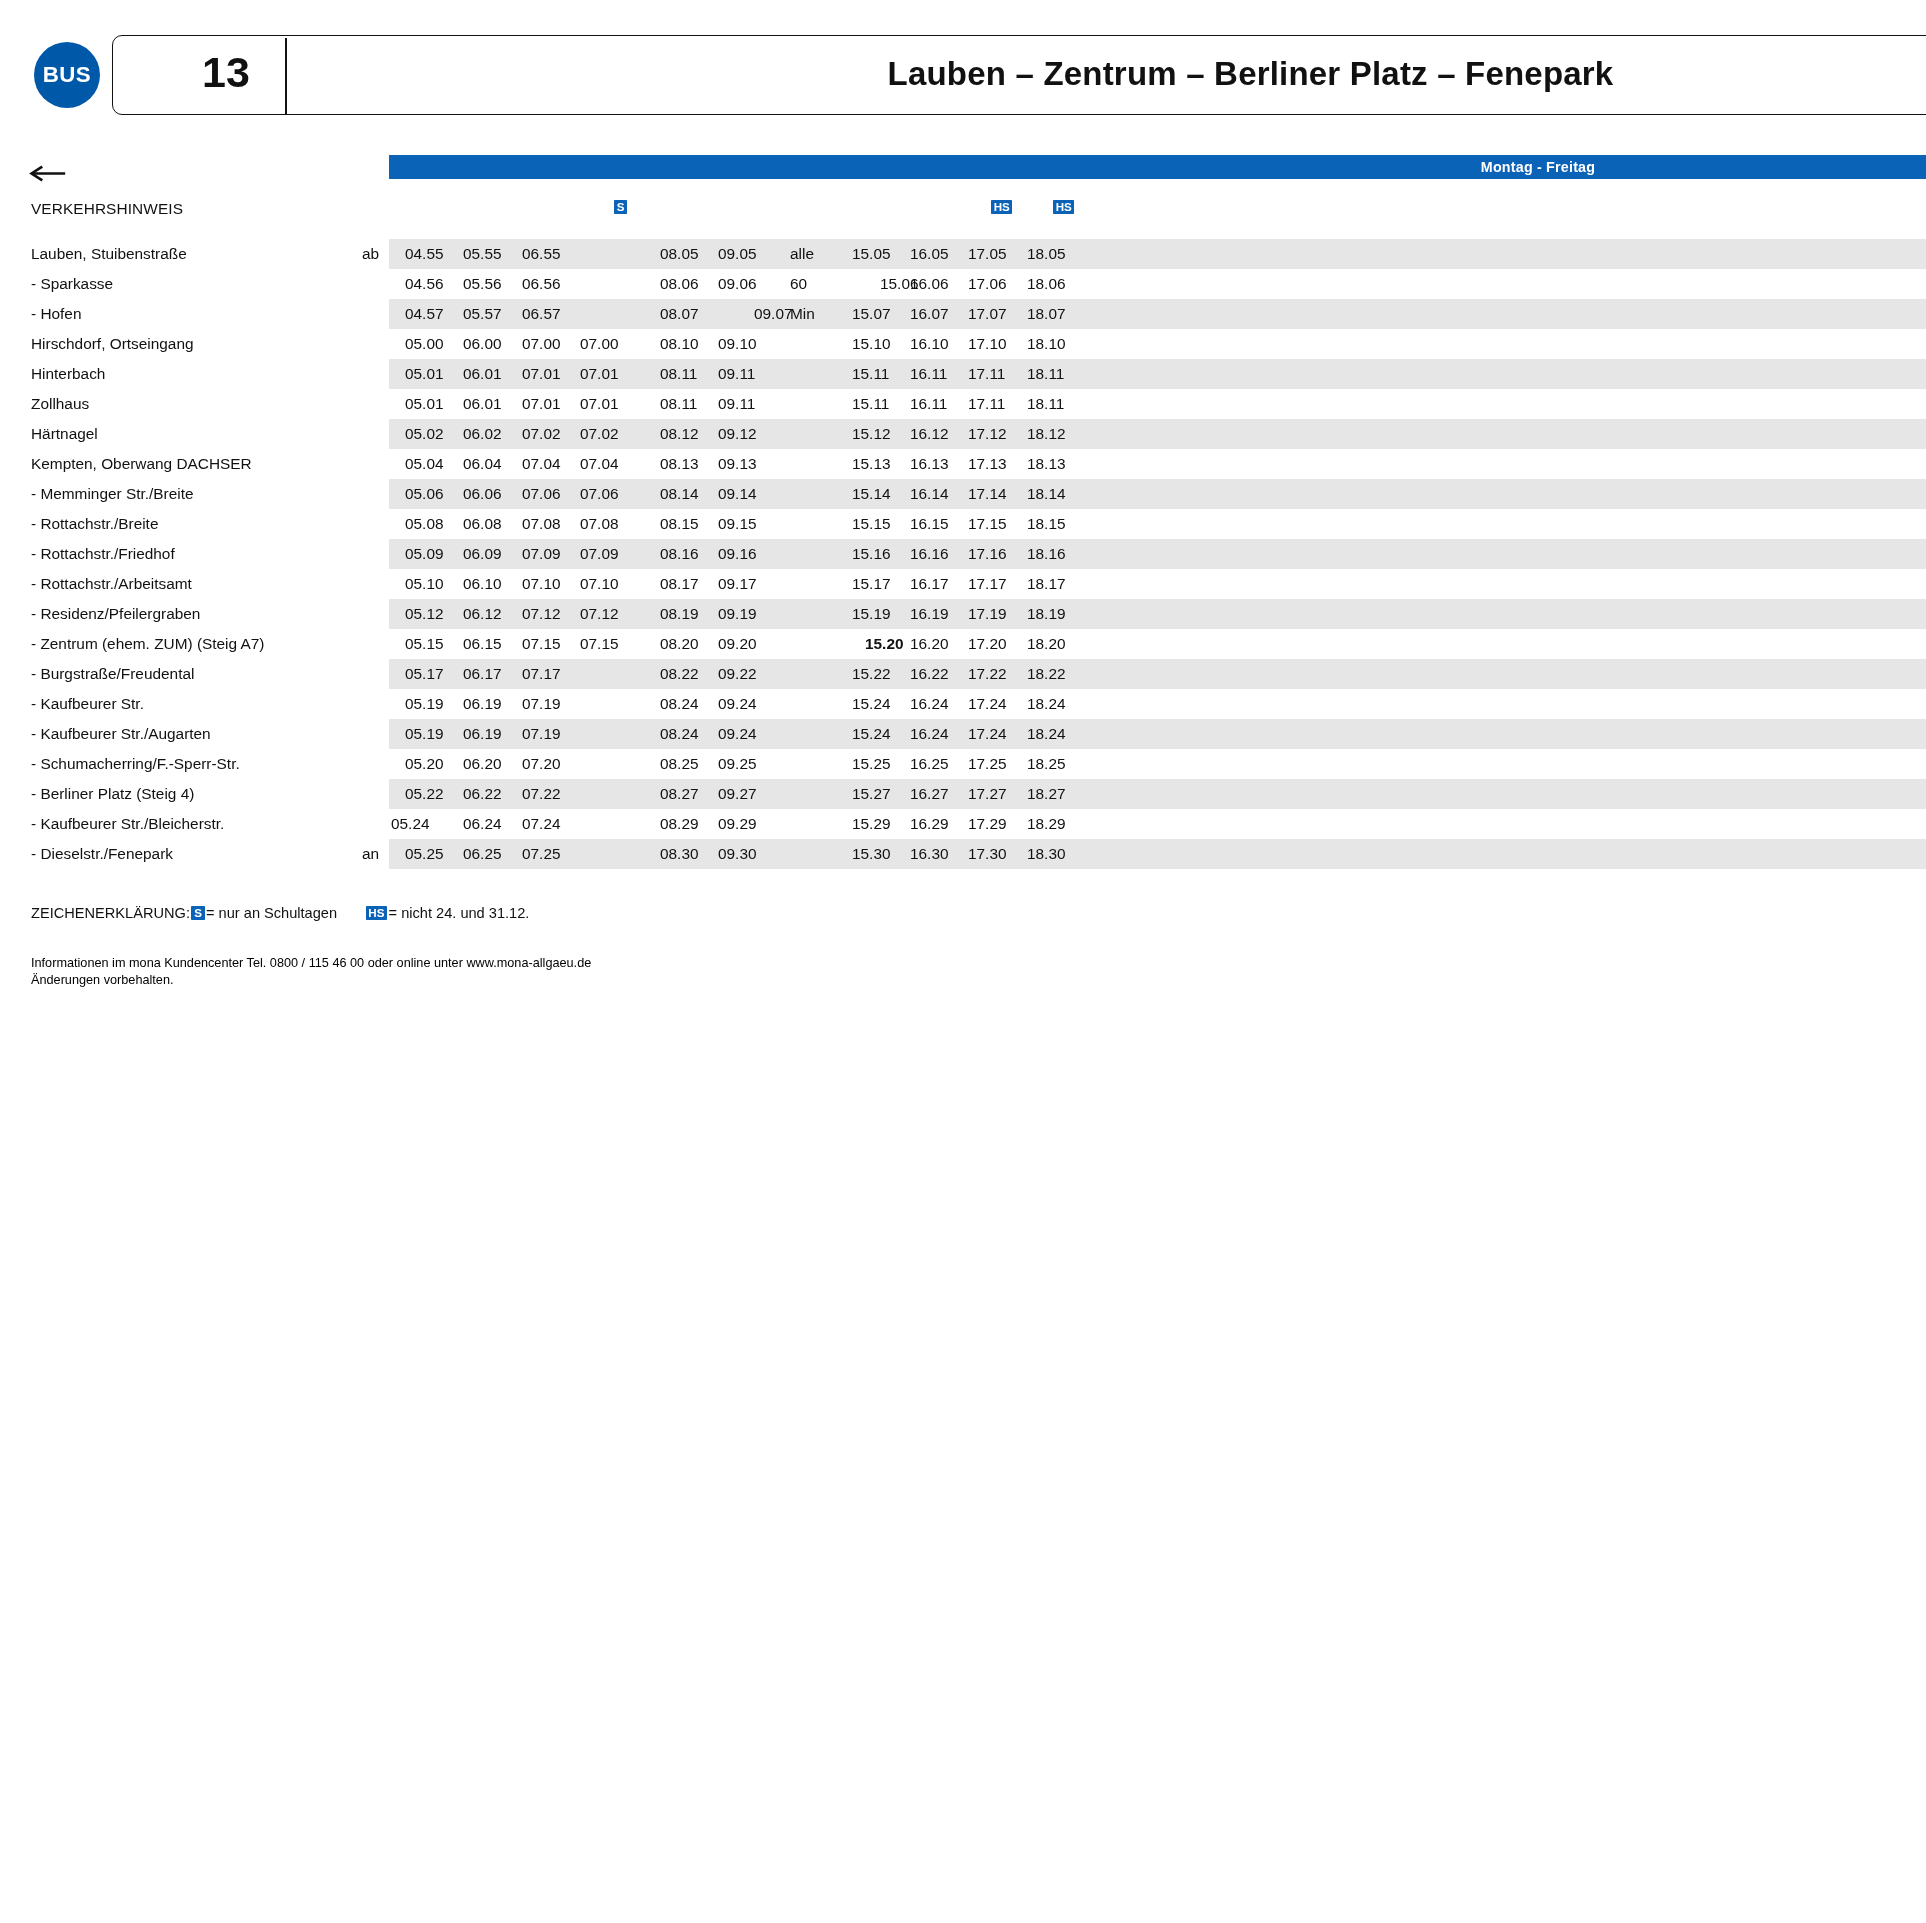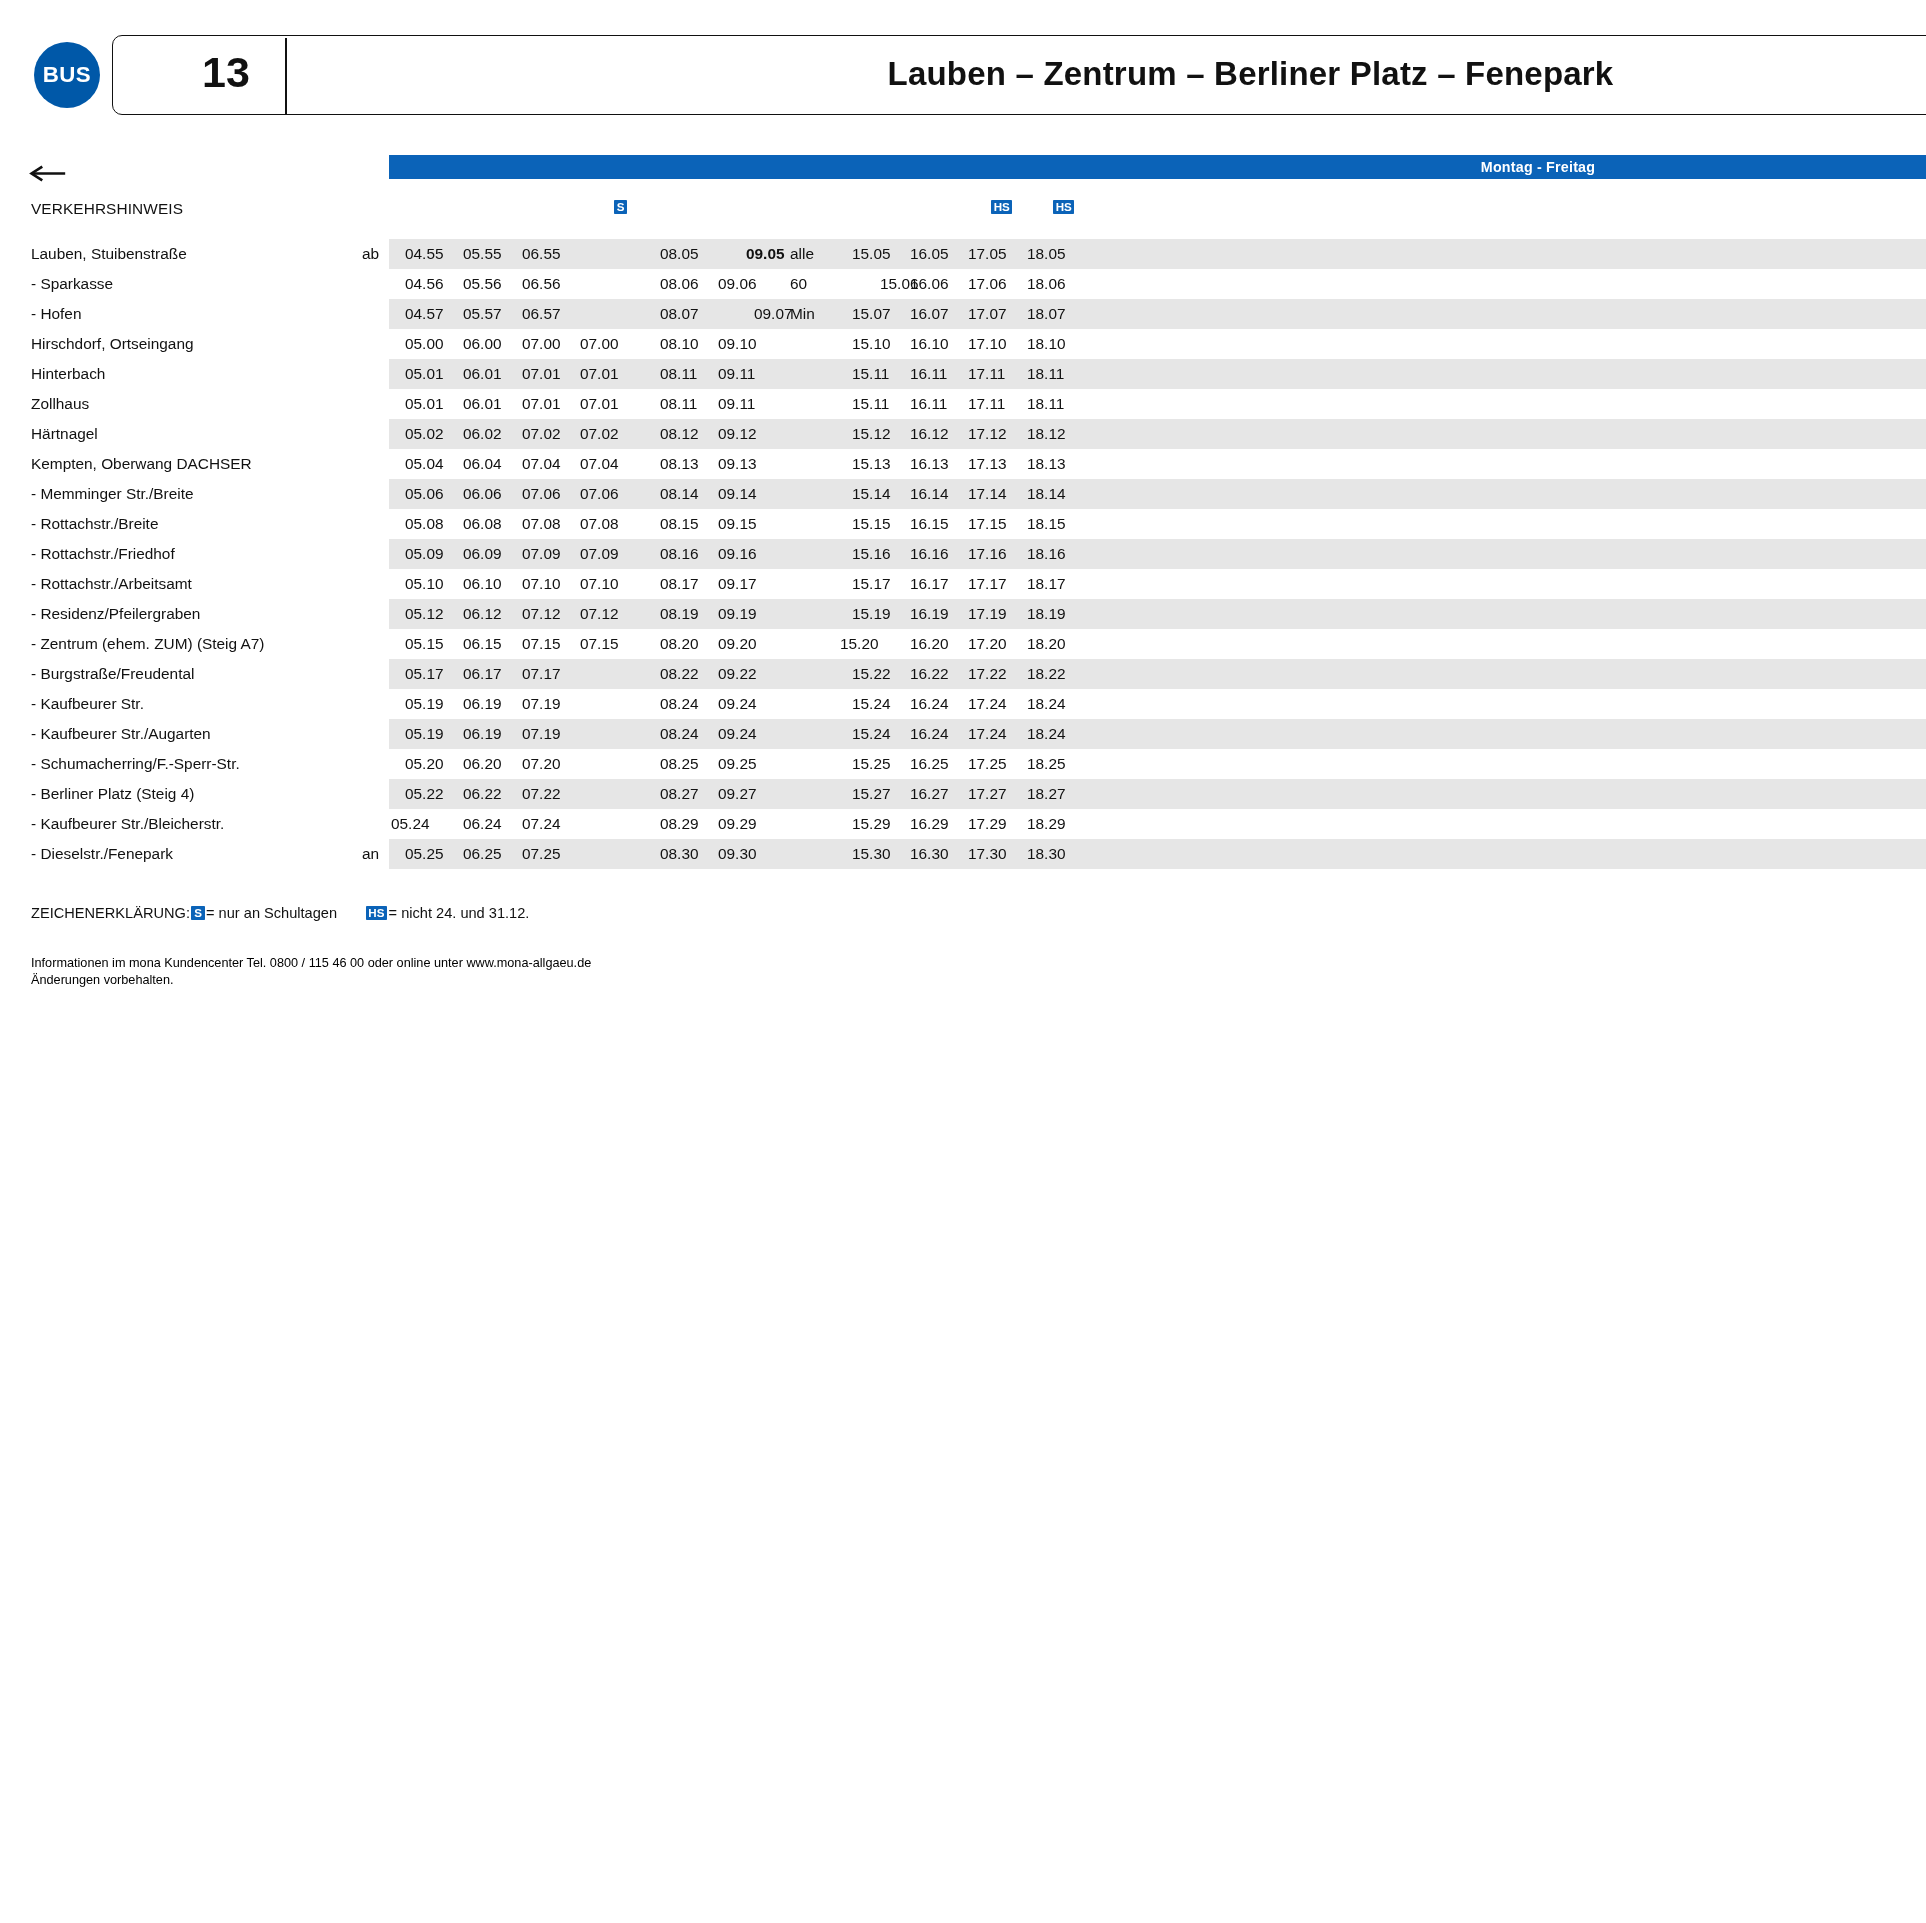--- a/index.html
+++ b/index.html
@@ -252,21 +252,21 @@
 
   <div class="table" id="timetable">
       <div class="row alt">
         <div class="cellband" style="left: 389px; width: 2298px;"></div>
         <div class="stopname">Lauben, Stuibenstraße</div>
         <div class="abfahrt-mark" style="left: 362px;">ab</div>
         <div class="tcell" style="left: 405px;">04.55</div>
         <div class="tcell" style="left: 463px;">05.55</div>
         <div class="tcell" style="left: 522px;">06.55</div>
         <div class="tcell" style="left: 660px;">08.05</div>
-        <div class="tcell" style="left: 746px; font-weight: bold;">09.05</div>
+        <div class="tcell" style="left: 718px;">09.05</div>
         <div class="tcell" style="left: 790px;">alle</div>
         <div class="tcell" style="left: 852px;">15.05</div>
         <div class="tcell" style="left: 910px;">16.05</div>
         <div class="tcell" style="left: 968px;">17.05</div>
         <div class="tcell" style="left: 1027px;">18.05</div>
       </div>
       <div class="row">
         <div class="cellband" style="left: 389px; width: 2298px;"></div>
         <div class="stopname">- Sparkasse</div>
         <div class="tcell" style="left: 405px;">04.56</div>
@@ -436,21 +436,21 @@
       </div>
       <div class="row">
         <div class="cellband" style="left: 389px; width: 2298px;"></div>
         <div class="stopname">- Zentrum (ehem. ZUM) (Steig A7)</div>
         <div class="tcell" style="left: 405px;">05.15</div>
         <div class="tcell" style="left: 463px;">06.15</div>
         <div class="tcell" style="left: 522px;">07.15</div>
         <div class="tcell" style="left: 580px;">07.15</div>
         <div class="tcell" style="left: 660px;">08.20</div>
         <div class="tcell" style="left: 718px;">09.20</div>
-        <div class="tcell" style="left: 840px;">15.20</div>
+        <div class="tcell" style="left: 865px; font-weight: bold;">15.20</div>
         <div class="tcell" style="left: 910px;">16.20</div>
         <div class="tcell" style="left: 968px;">17.20</div>
         <div class="tcell" style="left: 1027px;">18.20</div>
       </div>
       <div class="row alt">
         <div class="cellband" style="left: 389px; width: 2298px;"></div>
         <div class="stopname">- Burgstraße/Freudental</div>
         <div class="tcell" style="left: 405px;">05.17</div>
         <div class="tcell" style="left: 463px; text-align: right;">06.17</div>
         <div class="tcell" style="left: 522px;">07.17</div>

